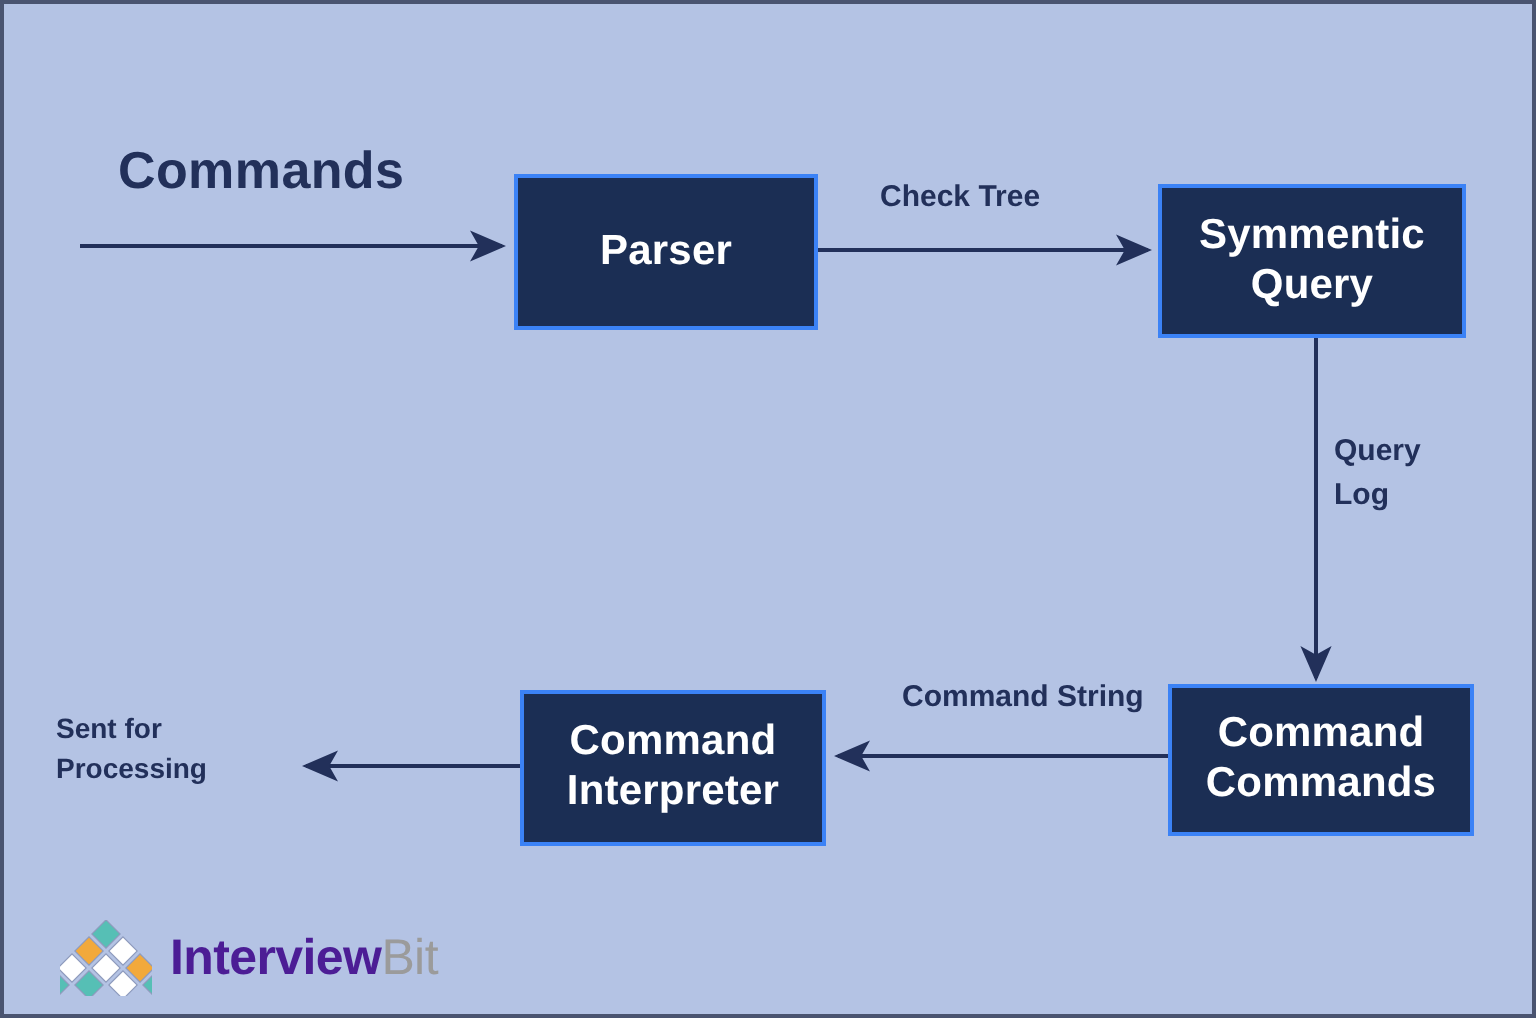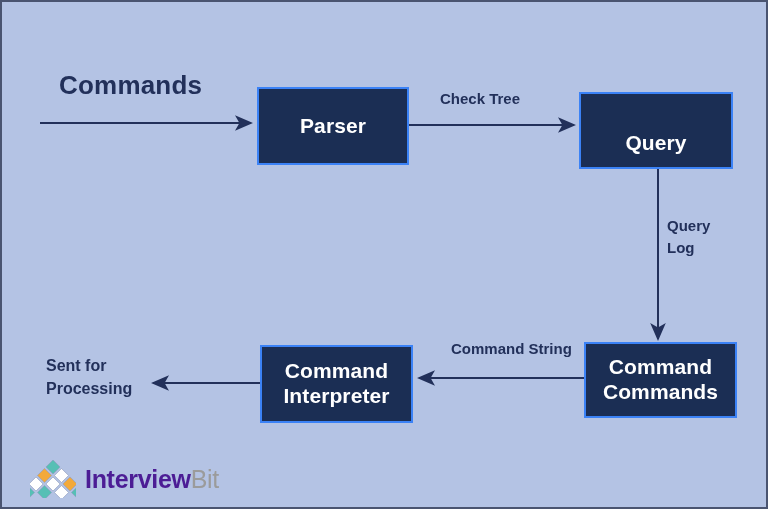--- a/index.html
+++ b/index.html
@@ -59,22 +59,22 @@
     left: 665px; top: 213px;
     font-size: 15px;
     line-height: 1.45;
   }
   #label-command-string {
     left: 429px; top: 338px;
     font-size: 15px;
     margin-left: 20px;
   }
   #label-sent-for-processing {
-    left: 44px; top: 352px;
-    font-size: 16px;
+    left: 26px; top: 352px;
+    font-size: 14px;
     line-height: 1.45;
   }
 
   
   .arrow {
     position: absolute;
     overflow: visible;
   }
   #arrow-commands-parser { left: 38px;  top: 112px; width: 220px; height: 20px; }
   #arrow-parser-symmentic{ left: 405px; top: 114px; width: 176px; height: 20px; }
@@ -167,21 +167,21 @@
     </defs>
     <line x1="120" y1="9" x2="9" y2="9" stroke="#22305a" stroke-width="2" marker-end="url(#mk-l2)"></line>
   </svg>
 
   <div class="node" id="node-parser">
     <span>Parser</span>
   </div>
 
   <div class="node" id="node-symmentic">
     <span>
-      <br>
+      <span>Symmentic</span><br>
       <span>Query</span>
     </span>
   </div>
 
   <div class="node" id="node-generator">
     <span>
       <span>Command</span><br>
       <span>Commands</span>
     </span>
   </div>

